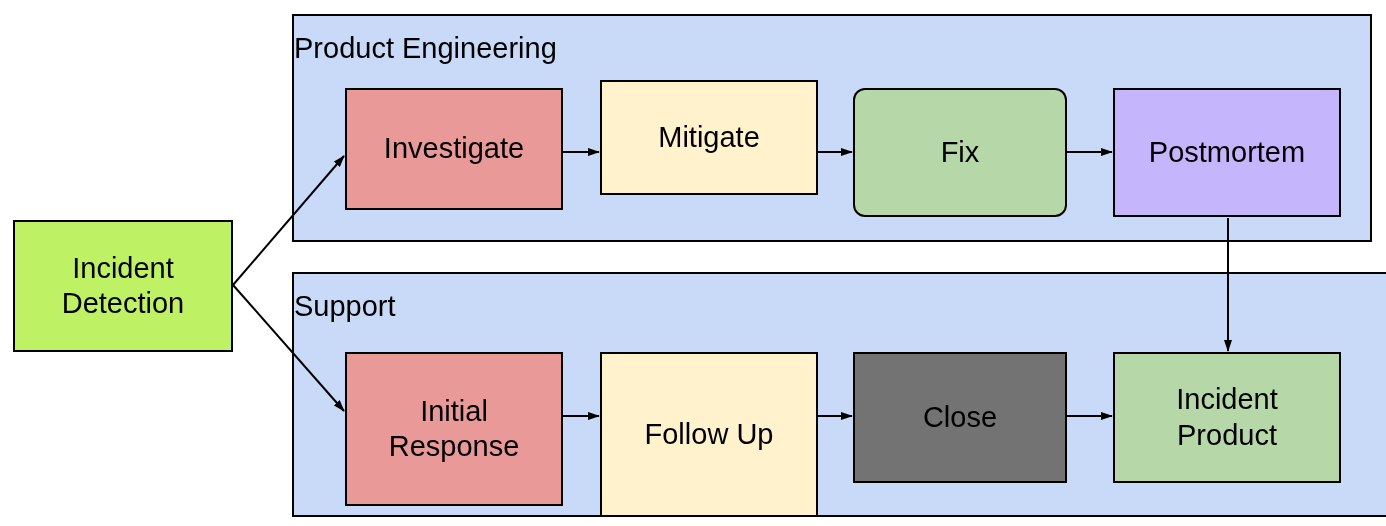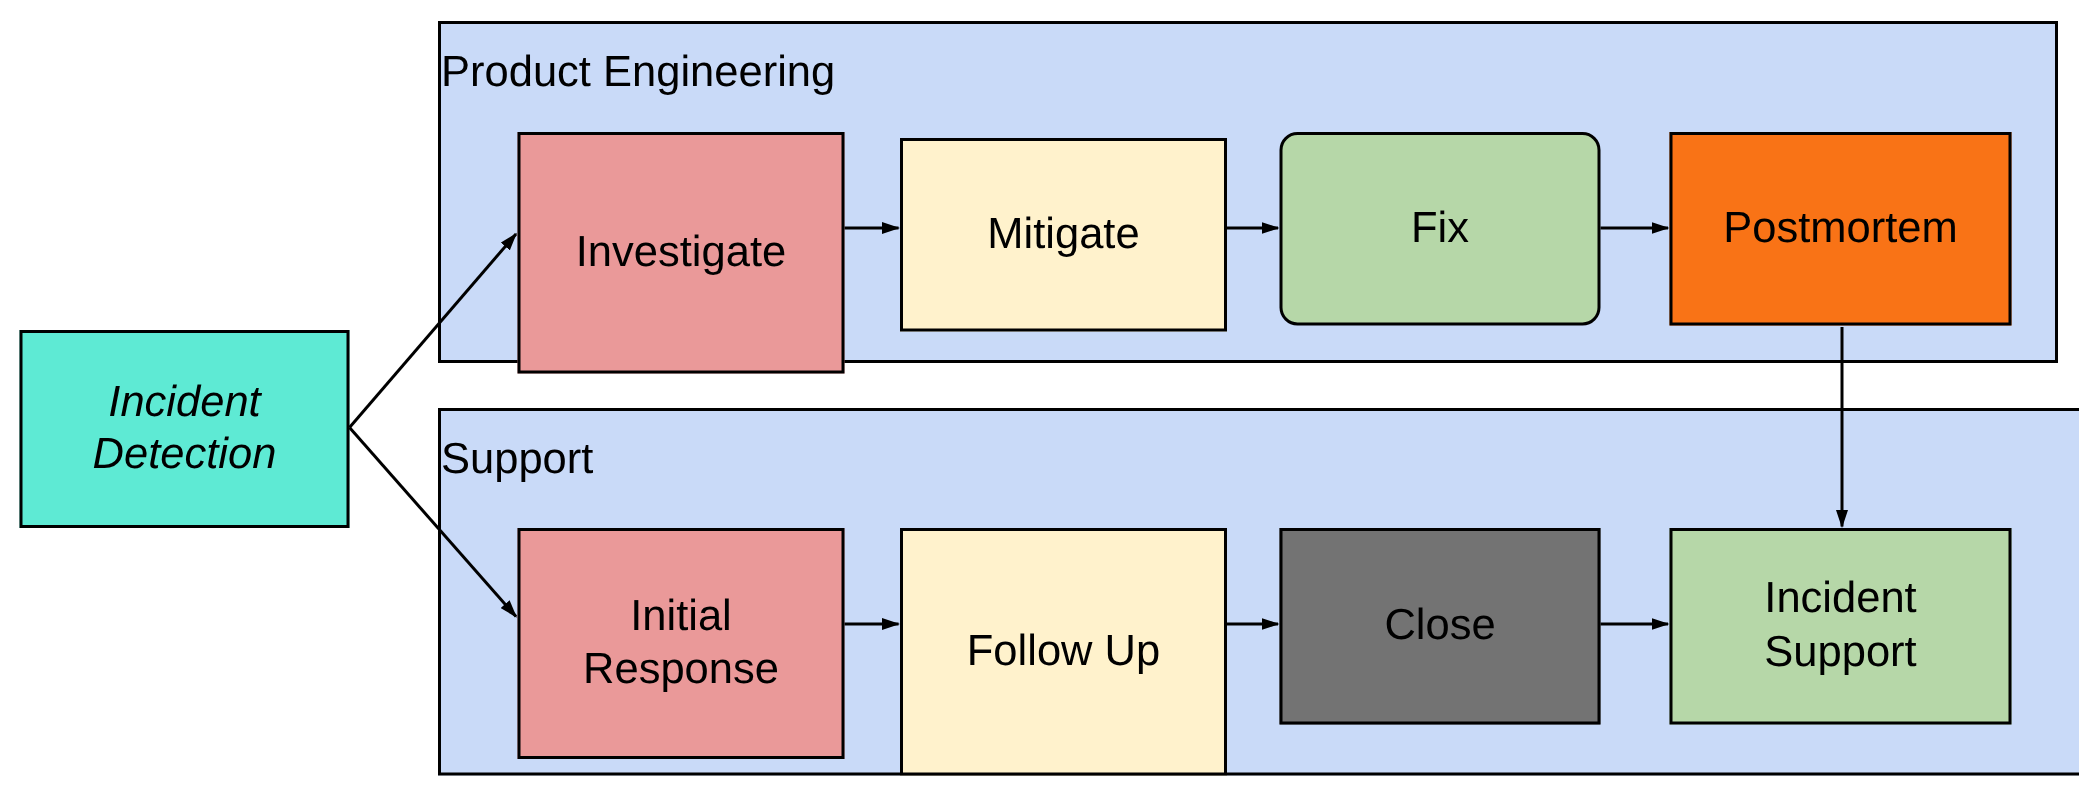--- a/index.html
+++ b/index.html
@@ -40,22 +40,22 @@
     text-align: center;
     font-size: 29px;
     line-height: 1.22;
     padding: 0 18px;
     z-index: 2;
   }
   #lane-pe   { left: 292px; top: 14px;  width: 1080px; height: 228px; z-index: 1; }
   #lane-sup  { left: 292px; top: 272px; width: 1244px; height: 245px; z-index: 1; }
 
   #n-detect      { left: 13px;   top: 220px; width: 220px; height: 132px; }
-  #n-investigate { left: 345px;  top: 88px;  width: 218px; height: 161px; }
-  #n-mitigate    { left: 600px;  top: 92px;  width: 218px; height: 129px; }
+  #n-investigate { left: 345px;  top: 88px;  width: 218px; height: 122px; }
+  #n-mitigate    { left: 600px;  top: 80px;  width: 218px; height: 115px; }
   #n-fix         { left: 853px;  top: 88px;  width: 214px; height: 129px; border-radius: 12px; }
   #n-postmortem  { left: 1113px; top: 88px;  width: 228px; height: 129px; }
   #n-initial     { left: 345px;  top: 352px; width: 218px; height: 154px; }
   #n-followup    { left: 600px;  top: 352px; width: 218px; height: 165px; }
   #n-close       { left: 853px;  top: 352px; width: 214px; height: 131px; }
   #n-report      { left: 1113px; top: 352px; width: 228px; height: 131px; }
 
   .arrows {
     position: absolute;
     left: 0;
@@ -76,31 +76,31 @@
 <div class="canvas">
 
   <div class="lane" id="lane-pe" style="background-color: rgb(201, 218, 248);">
     <div class="lane-title">Product Engineering</div>
   </div>
 
   <div class="lane" id="lane-sup" style="background-color: rgb(201, 218, 248);">
     <div class="lane-title">Support</div>
   </div>
 
-  <div class="node" id="n-detect" style="background-color: #5eead4; font-style: italic;">Incident Detection</div>
+  <div class="node" id="n-detect" style="background-color: #bef264;">Incident Detection</div>
 
   <div class="node" id="n-investigate" style="background-color: rgb(234, 153, 153);">Investigate</div>
   <div class="node" id="n-mitigate" style="background-color: rgb(255, 242, 204);">Mitigate</div>
   <div class="node" id="n-fix" style="background-color: rgb(182, 215, 168);">Fix</div>
-  <div class="node" id="n-postmortem" style="background-color: #f97316;">Postmortem</div>
+  <div class="node" id="n-postmortem" style="background-color: #c4b5fd;">Postmortem</div>
 
   <div class="node" id="n-initial" style="background-color: rgb(234, 153, 153);">Initial Response</div>
   <div class="node" id="n-followup" style="background-color: rgb(255, 242, 204);">Follow Up</div>
   <div class="node" id="n-close" style="background-color: #737373;">Close</div>
-  <div class="node" id="n-report" style="background-color: rgb(182, 215, 168);">Incident Support</div>
+  <div class="node" id="n-report" style="background-color: rgb(182, 215, 168);">Incident Product</div>
 
   <svg class="arrows" viewBox="0 0 1386 526" xmlns="http://www.w3.org/2000/svg">
     <defs>
       <marker id="arr" viewBox="0 0 12 8" refX="11" refY="4" markerWidth="12" markerHeight="8" markerUnits="userSpaceOnUse" orient="auto-start-reverse">
         <path d="M0,0 L12,4 L0,8 z" fill="#000000"></path>
       </marker>
     </defs>
     <line x1="233" y1="285" x2="344" y2="156" marker-end="url(#arr)"></line>
     <line x1="233" y1="285" x2="344" y2="411" marker-end="url(#arr)"></line>
     <line x1="563" y1="152" x2="599" y2="152" marker-end="url(#arr)"></line>

